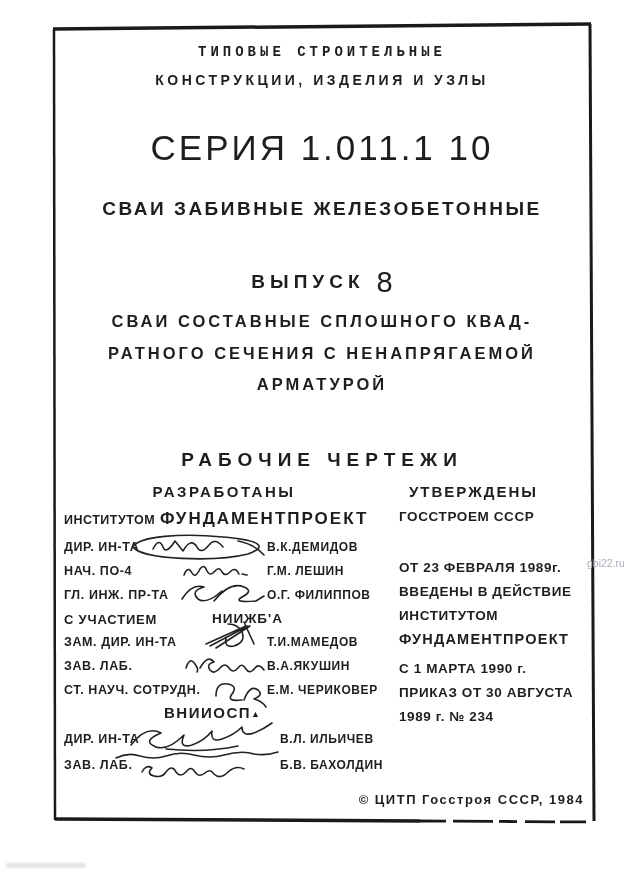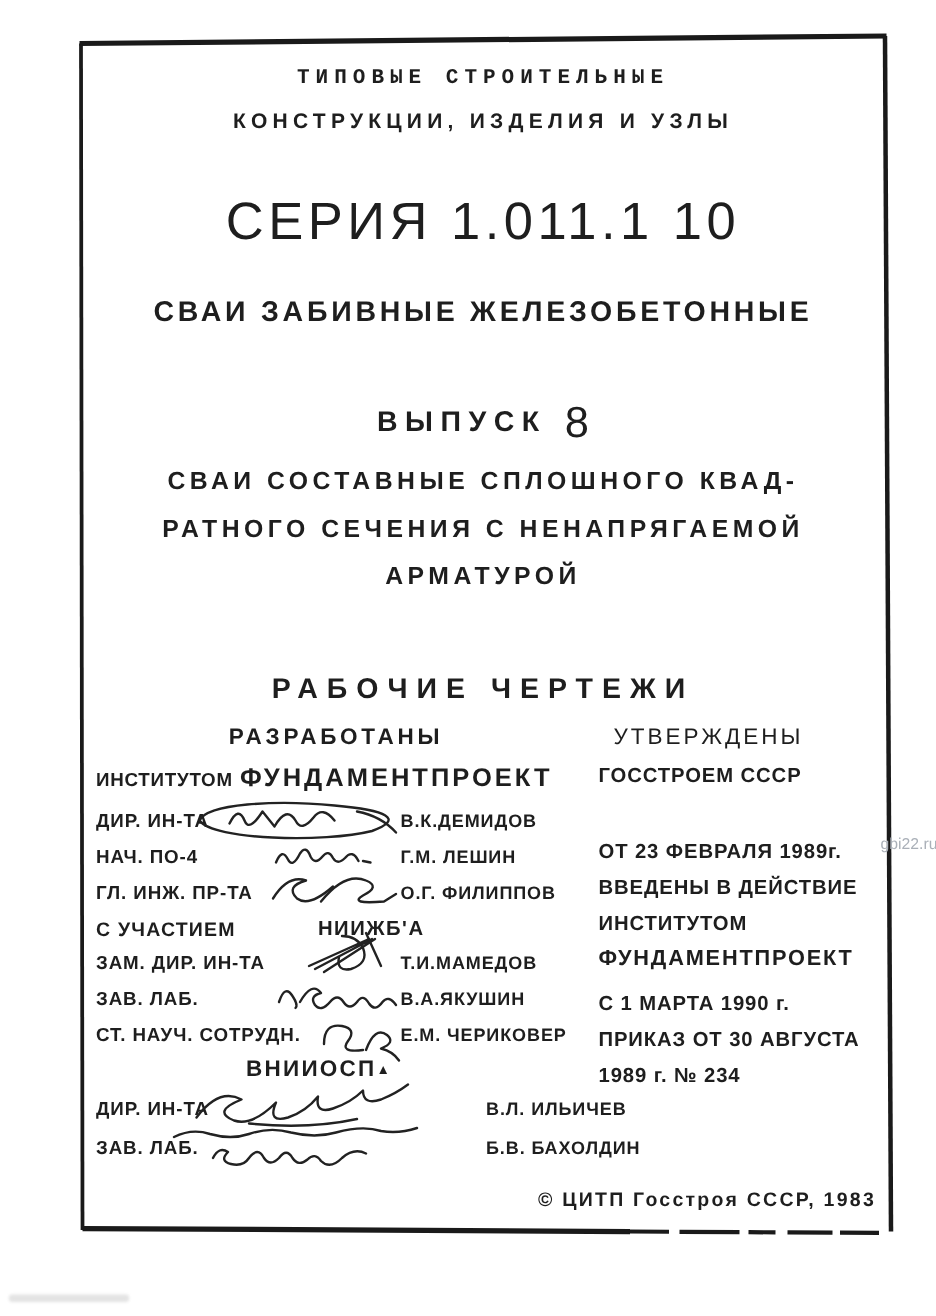--- a/index.html
+++ b/index.html
@@ -26,32 +26,32 @@
             font-size:15px;font-weight:700;letter-spacing:2.5px;white-space:nowrap;}
   .inst-line{position:absolute;left:0;top:483px;width:100%;height:22px;}
   .inst-line .lbl{position:absolute;left:2px;top:4px;font-size:12.5px;font-weight:700;letter-spacing:0.5px;}
   .inst-line .val{position:absolute;left:98px;top:0;font-size:17px;font-weight:700;letter-spacing:2px;}
 
   .lrow{position:absolute;left:0;width:100%;height:20px;}
   .lrow .pos{position:absolute;left:2px;top:2px;font-size:12.5px;font-weight:700;
              letter-spacing:0.6px;white-space:nowrap;}
   .lrow .nm{position:absolute;left:205px;top:2px;font-size:12px;font-weight:700;
             letter-spacing:0.6px;white-space:nowrap;}
-  .lrow .nm2{left:218px;margin-left:44px;}
+  .lrow .nm2{left:218px;}
   .lrow svg{position:absolute;overflow:visible;}
   .lt1{top:512px}.lt2{top:536px}.lt3{top:560px}
   .part-line{position:absolute;top:584px;left:0;width:100%;height:20px;}
   .part-line .lbl{position:absolute;left:2px;top:2px;font-size:13px;font-weight:700;letter-spacing:0.8px;}
   .part-line .val{position:absolute;left:150px;top:1px;font-size:13.5px;font-weight:700;letter-spacing:1px;}
   .lt4{top:607px}.lt5{top:631px}.lt6{top:655px}
   .vniiosp{position:absolute;left:102px;top:678px;font-size:15px;font-weight:700;letter-spacing:1.5px;}
   .vniiosp .mk{font-size:9px;vertical-align:1px;}
   .lt7{top:704px}.lt8{top:730px}
 
-  .appr-head{position:absolute;left:12px;top:457px;font-size:15px;font-weight:400;
+  .appr-head{position:absolute;left:12px;top:457px;font-size:15px;font-weight:700;
              letter-spacing:2px;white-space:nowrap;}
   .aline{position:absolute;left:2px;font-size:13.5px;font-weight:700;letter-spacing:0.6px;white-space:nowrap;}
   .a0{top:483px}.a1{top:510px}.a2{top:534px}.a3{top:558px}.a4{top:582px}
   .a5{top:605px;font-size:14.5px;letter-spacing:1.2px;}
   .a6{top:635px}.a7{top:659px}.a8{top:683px}
 
   .copyright{position:absolute;right:8px;top:766px;font-size:13px;font-weight:700;
              letter-spacing:1.5px;white-space:nowrap;}
 
   .wm-right{position:absolute;left:587px;top:557px;font-size:10.5px;font-weight:400;
@@ -191,19 +191,19 @@
       <div class="aline a0">ГОССТРОЕМ СССР</div>
       <div class="aline a2">ОТ 23 ФЕВРАЛЯ 1989г.</div>
       <div class="aline a3">ВВЕДЕНЫ В ДЕЙСТВИЕ</div>
       <div class="aline a4">ИНСТИТУТОМ</div>
       <div class="aline a5">ФУНДАМЕНТПРОЕКТ</div>
       <div class="aline a6">С 1 МАРТА 1990 г.</div>
       <div class="aline a7">ПРИКАЗ ОТ 30 АВГУСТА</div>
       <div class="aline a8">1989 г.  № 234</div>
     </div>
 
-    <div class="copyright">© ЦИТП Госстроя СССР, 1983</div>
+    <div class="copyright">© ЦИТП Госстроя СССР, 1984</div>
   </div>
 
   <div class="wm-right">gbi22.ru</div>
   <div class="smudge"></div>
 
 </div>
 
 </body></html>

